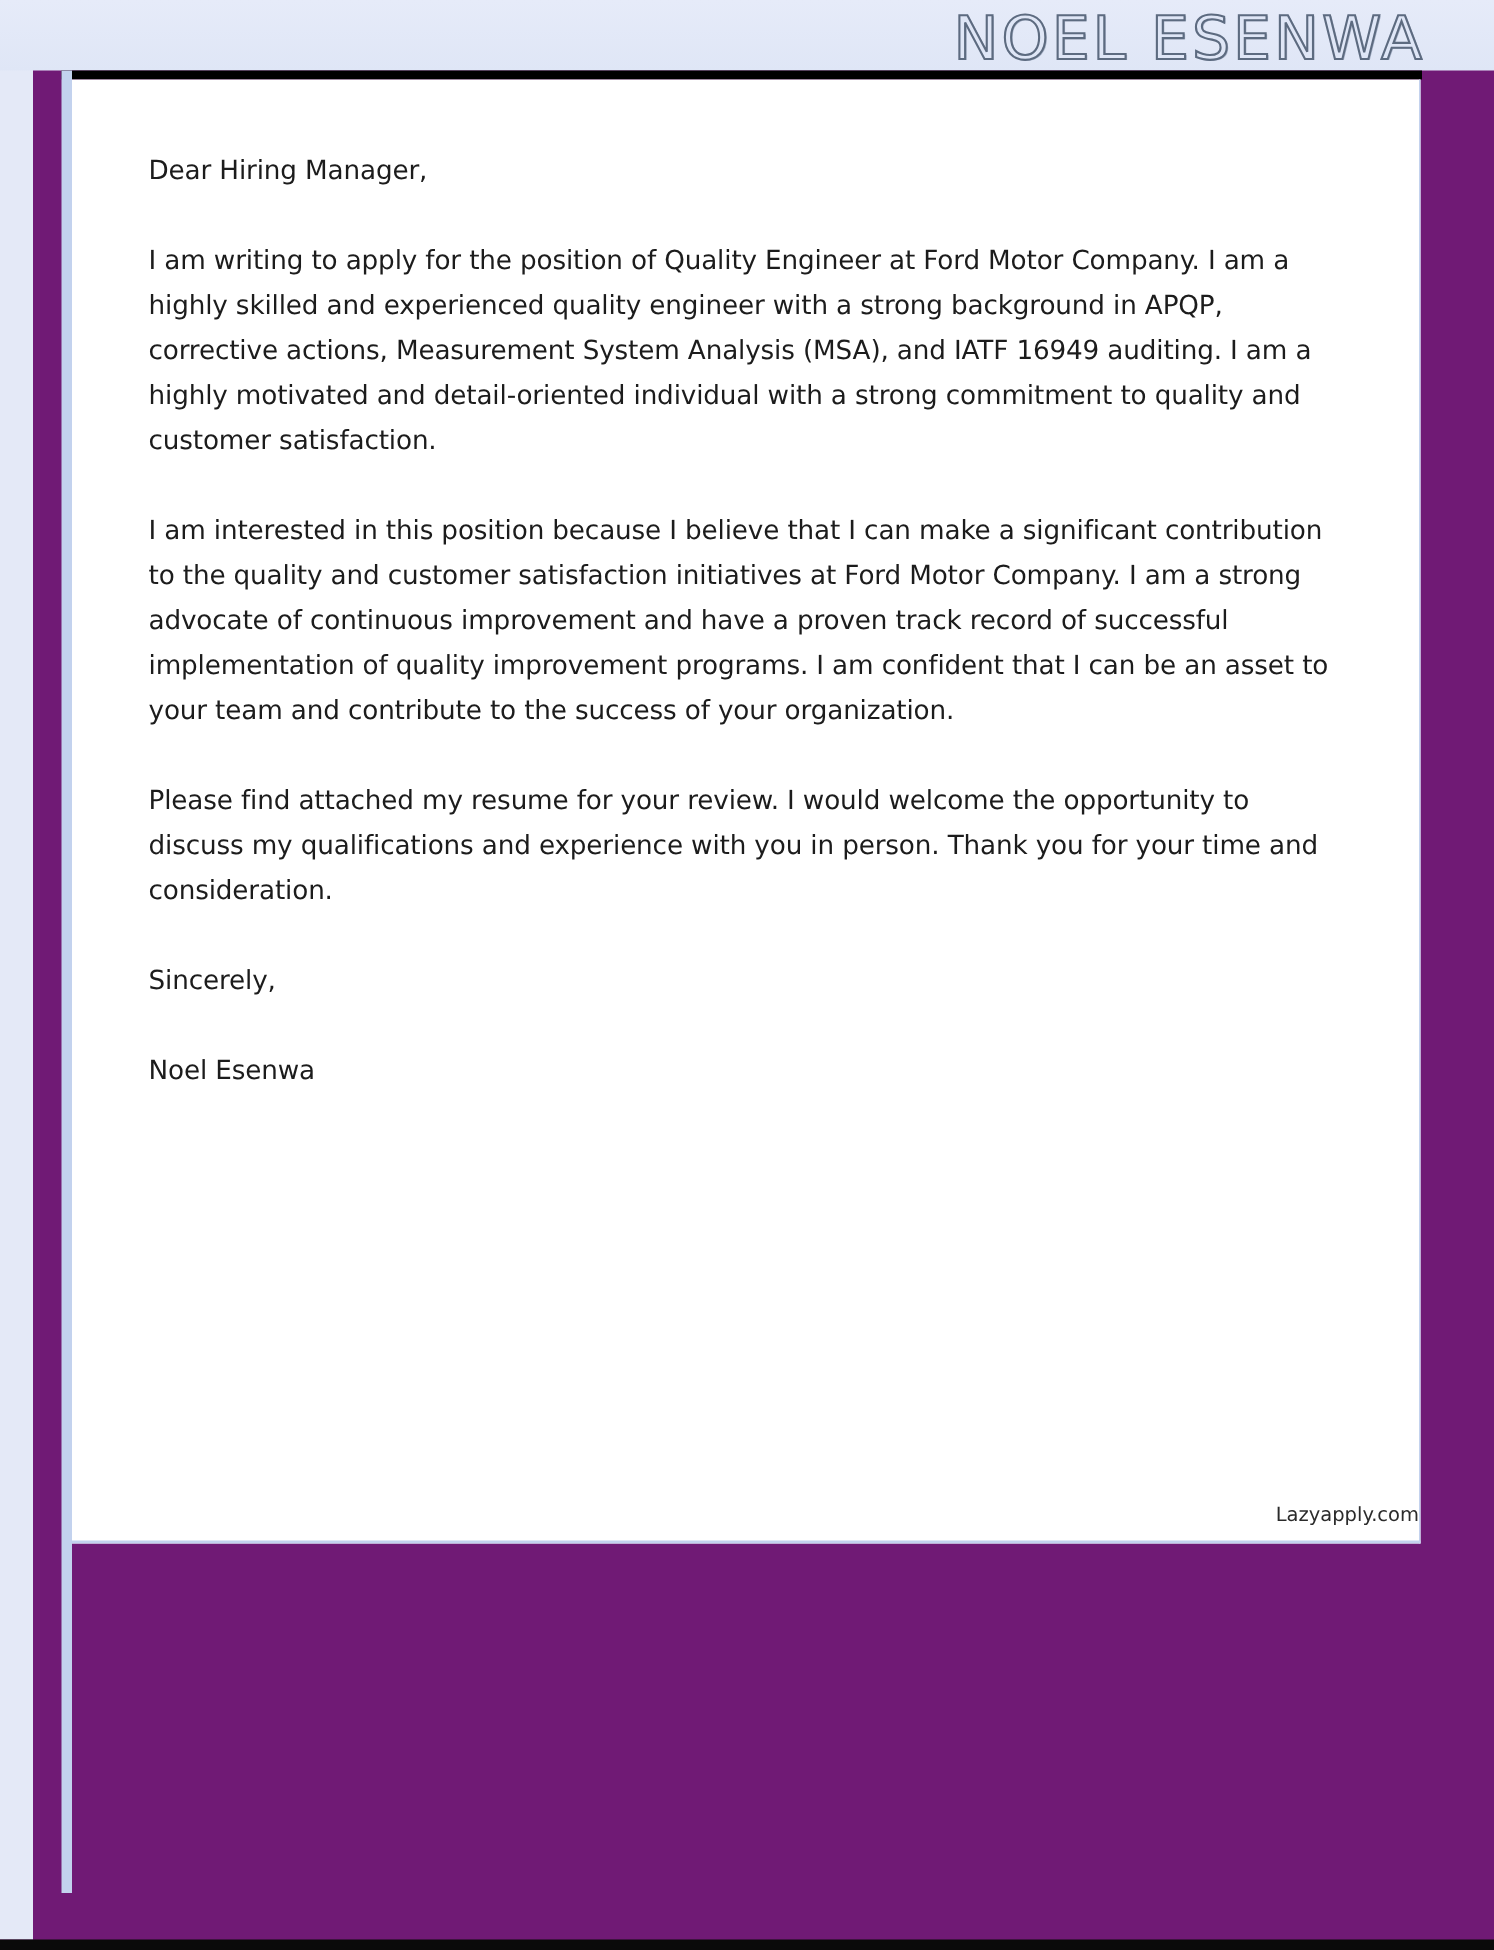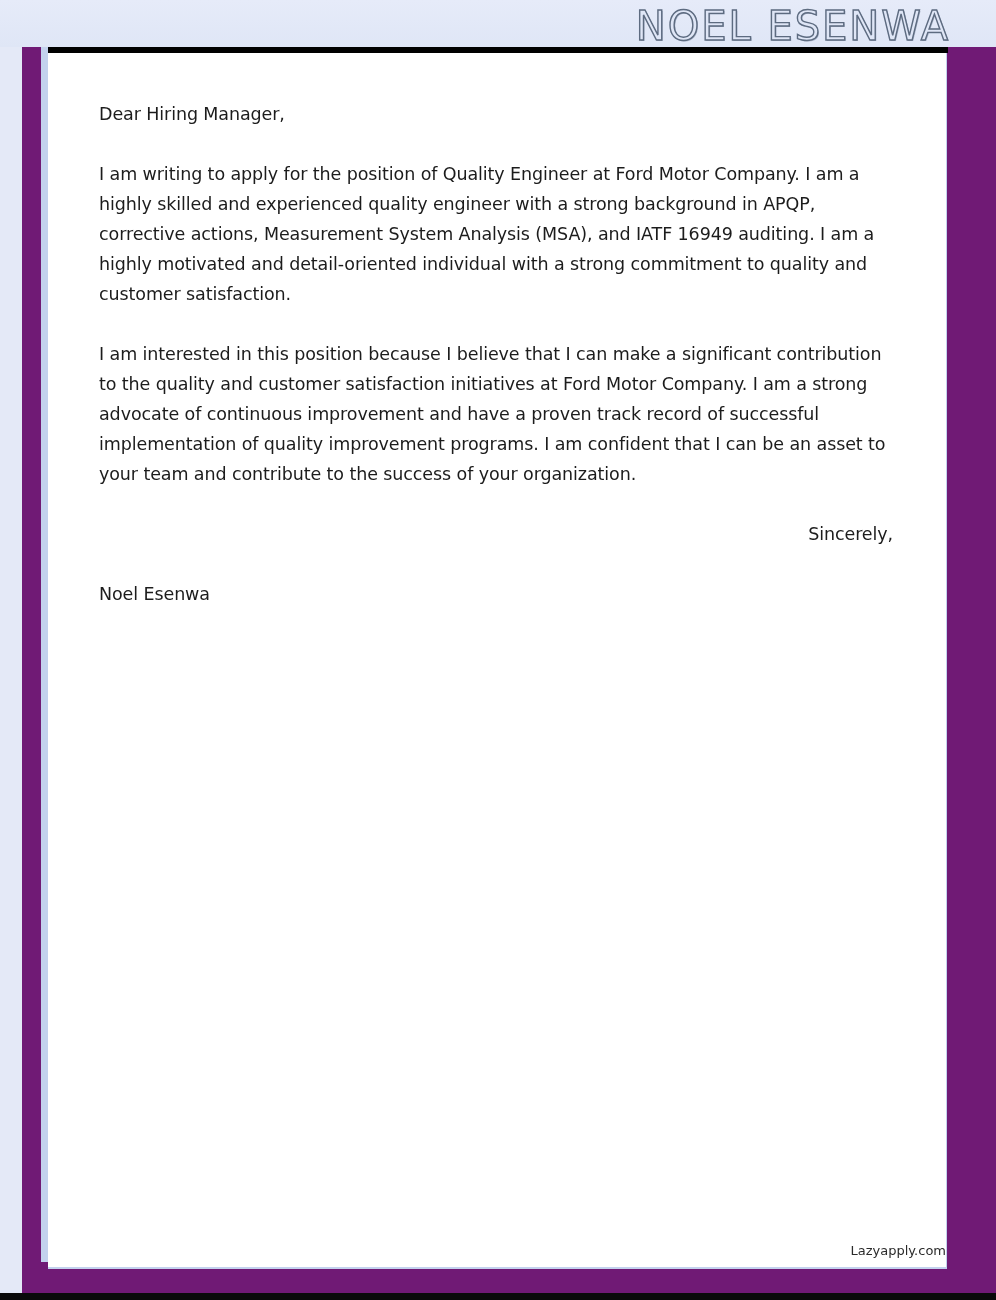--- a/index.html
+++ b/index.html
@@ -88,21 +88,21 @@
     height: 6px;
     background: #000000;
   }
 
   
   .page {
     position: absolute;
     left: 48px;
     top: 53px;
     width: 899px;
-    height: 1216px;
+    height: 976px;
     background: #ffffff;
     border-right: 1px solid #c3d2ee;
     border-bottom: 2px solid #c3d2ee;
     box-sizing: border-box;
   }
 
   .letter-body {
     position: absolute;
     left: 51px;
     top: 46px;
@@ -118,21 +118,20 @@
     text-align: left;
     letter-spacing: -0.1px;
   }
 
   .salutation {
     margin: 0 0 30px 0;
   }
 
   .closing {
     margin: 0 0 30px 0;
-    text-align: right;
   }
 
   .signature-name {
     margin: 0 0 8px 0;
   }
 
   .signature-date {
     margin: 0;
     color: #1a78c8;
   }
@@ -166,20 +165,21 @@
   <div class="page">
 
     <div class="letter-body">
 
       <p class="para salutation">Dear Hiring Manager,</p>
 
       <p class="para">I am writing to apply for the position of Quality Engineer at Ford Motor Company. I am a highly skilled and experienced quality engineer with a strong background in APQP, corrective actions, Measurement System Analysis (MSA), and IATF 16949 auditing. I am a highly motivated and detail-oriented individual with a strong commitment to quality and customer satisfaction.</p>
 
       <p class="para">I am interested in this position because I believe that I can make a significant contribution to the quality and customer satisfaction initiatives at Ford Motor Company. I am a strong advocate of continuous improvement and have a proven track record of successful implementation of quality improvement programs. I am confident that I can be an asset to your team and contribute to the success of your organization.</p>
 
+      <p class="para">Please find attached my resume for your review. I would welcome the opportunity to discuss my qualifications and experience with you in person. Thank you for your time and consideration.</p>
 
       <p class="para closing">Sincerely,</p>
 
       <p class="para signature-name">Noel Esenwa</p>
 
 
     </div>
 
     <div class="footer-brand">Lazyapply.com</div>
 

